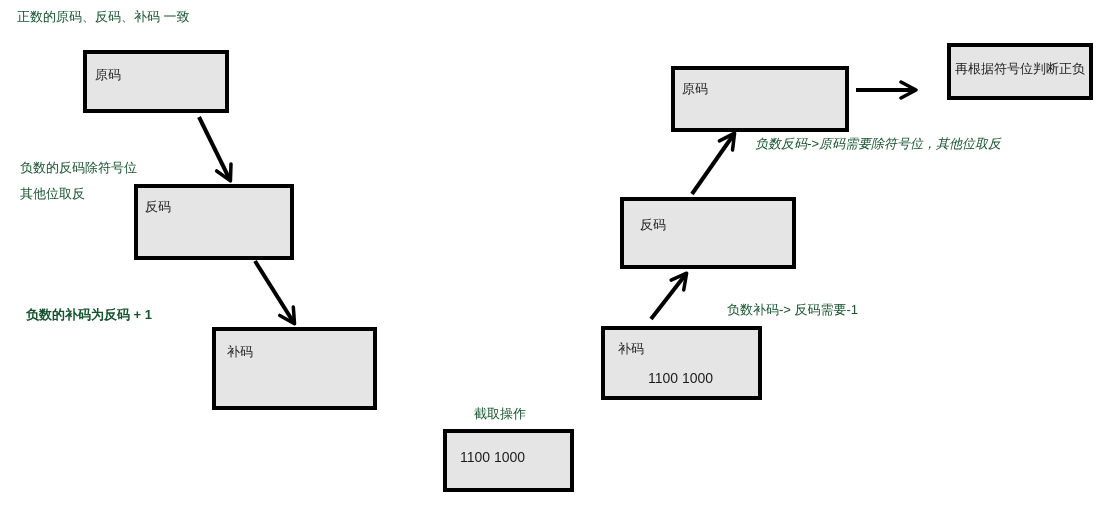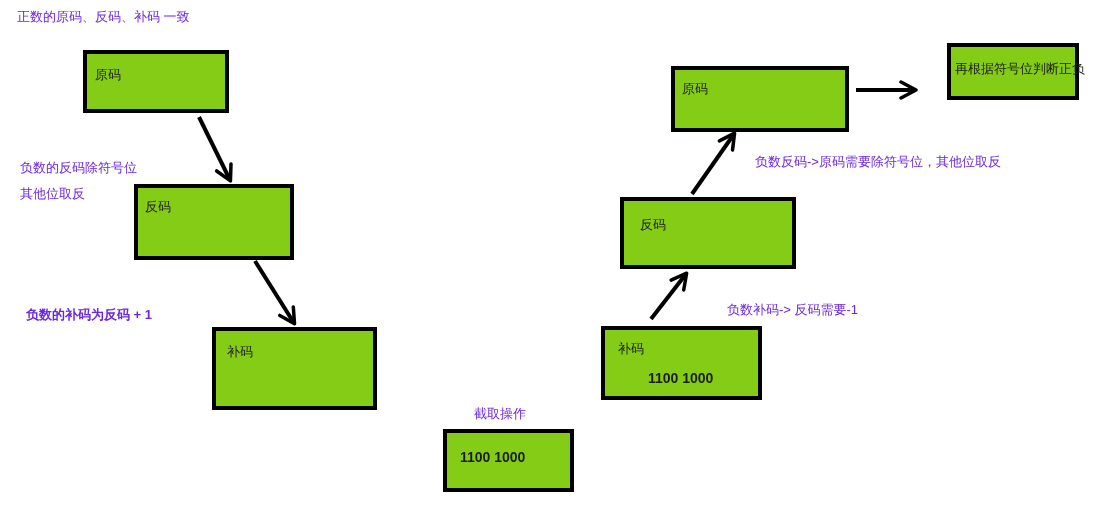--- a/index.html
+++ b/index.html
@@ -19,34 +19,34 @@
     position: absolute;
     left: 0; top: 0;
     width: 1099px; height: 507px;
     pointer-events: none;
   }
   .note {
     position: absolute;
     font-size: 13px;
     line-height: 17px;
     white-space: nowrap;
-    color: #6d28d9;
+    color: #14532d;
   }
   .box {
     position: absolute;
     border: 4px solid #000000;
-    background: #84cc16;
+    background: #e5e5e5;
   }
   .box .lbl, .box .val {
     position: absolute;
     font-size: 13px;
     white-space: nowrap;
     color: #1c1c1c;
   }
-  .box .val { font-size: 14px; font-weight: bold; }
+  .box .val { font-size: 14px; }
 
   
   #b-left-original    { left:  83px; top:  50px; width: 146px; height: 63px; }
   #b-left-original .lbl { left: 8px; top: 12px; }
 
   #b-left-inverse     { left: 134px; top: 184px; width: 160px; height: 76px; }
   #b-left-inverse .lbl { left: 7px; top: 10px; }
 
   #b-left-complement  { left: 212px; top: 327px; width: 165px; height: 83px; }
   #b-left-complement .lbl { left: 11px; top: 12px; }
@@ -57,31 +57,31 @@
   #b-right-complement { left: 601px; top: 326px; width: 161px; height: 74px; }
   #b-right-complement .lbl { left: 13px; top: 10px; }
   #b-right-complement .val { left: 43px; top: 40px; }
 
   #b-right-inverse    { left: 620px; top: 197px; width: 176px; height: 72px; }
   #b-right-inverse .lbl { left: 16px; top: 15px; }
 
   #b-right-original   { left: 671px; top:  66px; width: 178px; height: 66px; }
   #b-right-original .lbl { left: 7px; top: 10px; }
 
-  #b-sign-check       { left: 947px; top:  43px; width: 132px; height: 57px; }
+  #b-sign-check       { left: 947px; top:  43px; width: 146px; height: 57px; }
   #b-sign-check .lbl  { left: 4px; top: 13px; }
 
   
   #n-positive      { left:  17px; top:   8px; }
   #n-inverse-1     { left:  20px; top: 159px; text-align: right; }
   #n-inverse-2     { left:  20px; top: 185px; text-align: center; }
   #n-complement    { left:  26px; top: 306px; font-weight: bold; }
   #n-truncate      { left: 474px; top: 405px; }
   #n-comp-to-inv   { left: 727px; top: 301px; }
-  #n-inv-to-orig   { left: 755px; top: 153px; }
+  #n-inv-to-orig   { left: 755px; top: 135px; font-style: italic; }
 </style>
 </head>
 <body>
 
 <div id="canvas">
 
   <svg class="arrows" viewBox="0 0 1099 507" xmlns="http://www.w3.org/2000/svg">
     <defs>
       <marker id="ah" markerUnits="userSpaceOnUse" markerWidth="22" markerHeight="22" refX="16" refY="10" orient="auto">
         <path d="M2,2 L17,10 L2,18" fill="none" stroke="#000000" stroke-width="3.5" stroke-linecap="round" stroke-linejoin="round"></path>

